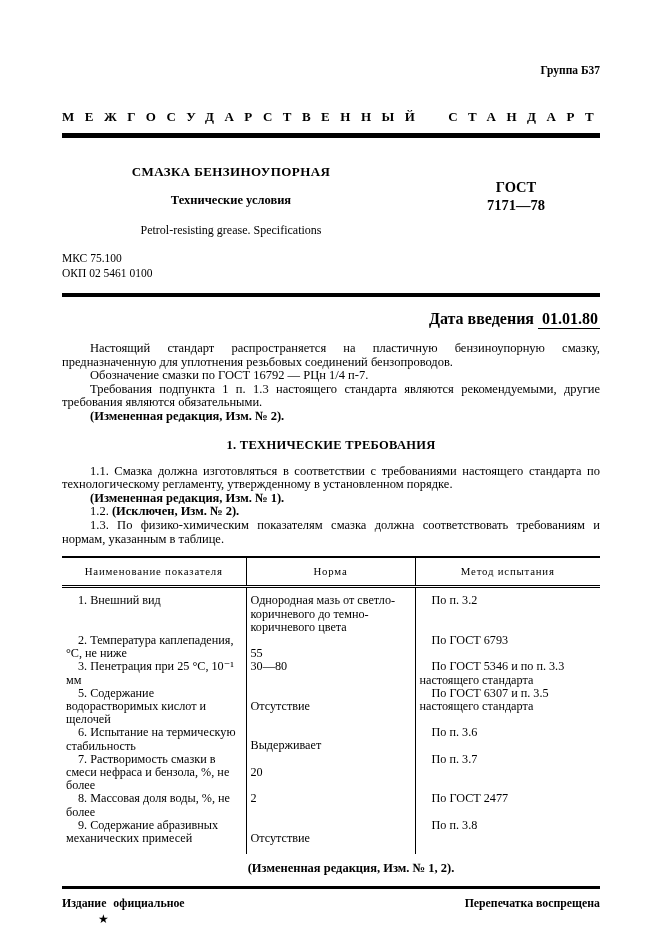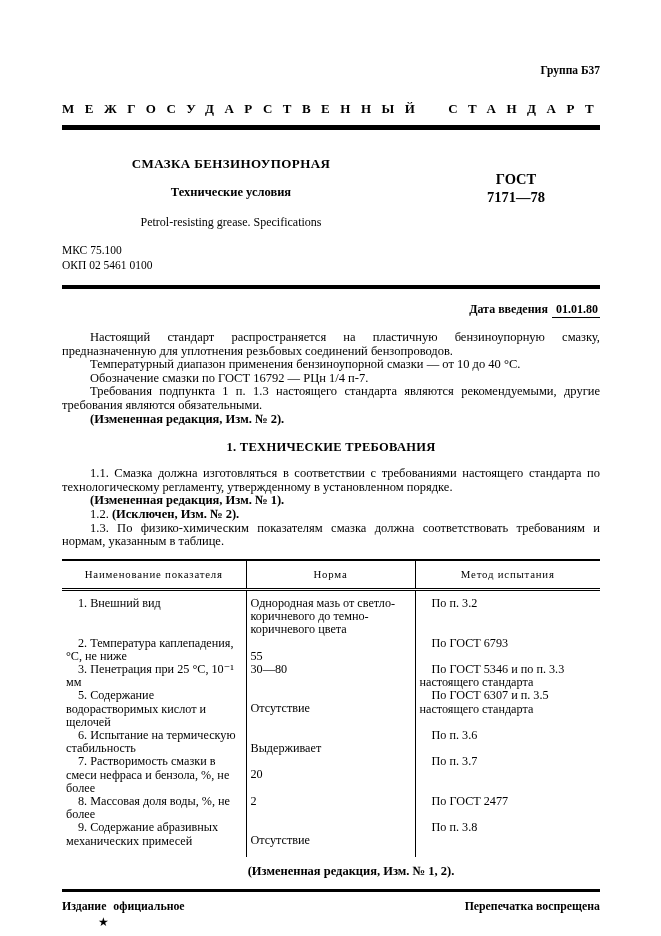--- a/index.html
+++ b/index.html
@@ -6,42 +6,42 @@
   body {
     width:661px; height:936px;
     background:#ffffff; color:#000;
     font-family:"Liberation Serif","DejaVu Serif",serif;
     -webkit-font-smoothing:antialiased;
   }
   .page { position:relative; width:661px; height:936px; overflow:hidden; }
   .content { padding:64px 61px 0 62px; }
 
   
-  .group { text-align:right; font-weight:bold; font-size:11.5px; margin-bottom:23px; }
+  .group { text-align:right; font-weight:bold; font-size:11.5px; margin-bottom:31px; }
   .banner-wrap { overflow:hidden; white-space:nowrap; margin-bottom:8px; }
   .banner {
     font-weight:bold; font-size:13px;
     letter-spacing:10.5px; word-spacing:9px; white-space:nowrap;
   }
   .bar-thick { height:5px; background:#000; }
   .bar-mid { height:4px; background:#000; }
 
   
   .title-row { display:flex; margin-top:26px;gap:32px; }
   .titles { flex:1; text-align:center; }
   .doc-title { font-weight:bold; font-size:13px; margin-bottom:13px; letter-spacing:0.4px; }
   .doc-subtitle { font-weight:bold; font-size:12.5px; margin-bottom:15px; }
   .doc-subtitle-en { font-size:12px; }
   .gost-block { width:168px; text-align:center; padding-top:14px;
                 font-weight:bold; font-size:14.5px; line-height:18px; }
   .codes { margin-top:13px; font-size:11.5px; line-height:14.5px; }
   .bar2 { margin-top:13px; }
 
   
-  .date-line { text-align:right; font-weight:bold; font-size:12px; margin-top:13px; }
+  .date-line { text-align:right; font-weight:bold; font-size:16px; margin-top:13px; }
   .date-value { border-bottom:1.4px solid #000; padding:0 2px 1px 4px; margin-left:4px; }
   .bodytext { margin-top:14px; }
   p.para { margin:0; font-size:12.5px; line-height:13.6px; text-indent:28px; text-align:justify; }
   .bold { font-weight:bold; }
 
   .section-heading { text-align:center; font-weight:bold; font-size:12.5px;
                      letter-spacing:0.3px; margin:14px 0 12px; }
 
   
   table.spec { width:538px; border-collapse:collapse; margin-top:10px;
@@ -103,21 +103,20 @@
     </div>
 
     <div class="bar-mid bar2"></div>
 
     <div class="date-line">
       <span>Дата введения</span><span class="date-value">01.01.80</span>
     </div>
 
     <div class="bodytext">
       <p class="para">Настоящий стандарт распространяется на пластичную бензиноупорную смазку, предназначенную для уплотнения резьбовых соединений бензопроводов.</p>
-      <p class="para">Температурный диапазон применения бензиноупорной смазки — от 10 до 40 °С.</p>
       <p class="para">Обозначение смазки по ГОСТ 16792 — РЦн 1/4 п-7.</p>
       <p class="para">Требования подпункта 1 п. 1.3 настоящего стандарта являются рекомендуемыми, другие требования являются обязательными.</p>
       <p class="para bold">(Измененная редакция, Изм. № 2).</p>
     </div>
 
     <div class="section-heading">1. ТЕХНИЧЕСКИЕ ТРЕБОВАНИЯ</div>
 
     <div>
       <p class="para">1.1. Смазка должна изготовляться в соответствии с требованиями настоящего стандарта по технологическому регламенту, утвержденному в установленном порядке.</p>
       <p class="para bold">(Измененная редакция, Изм. № 1).</p>

